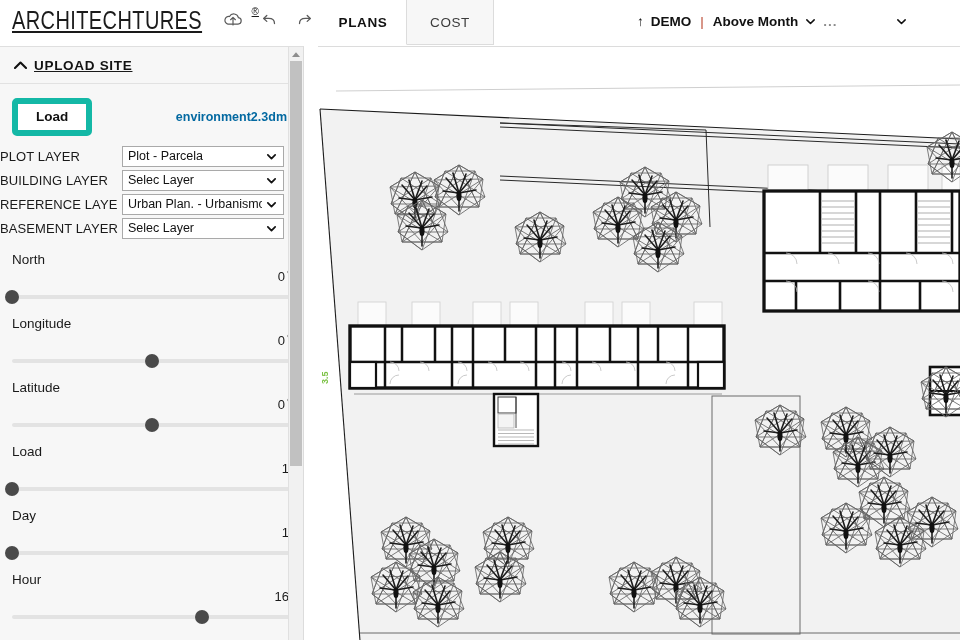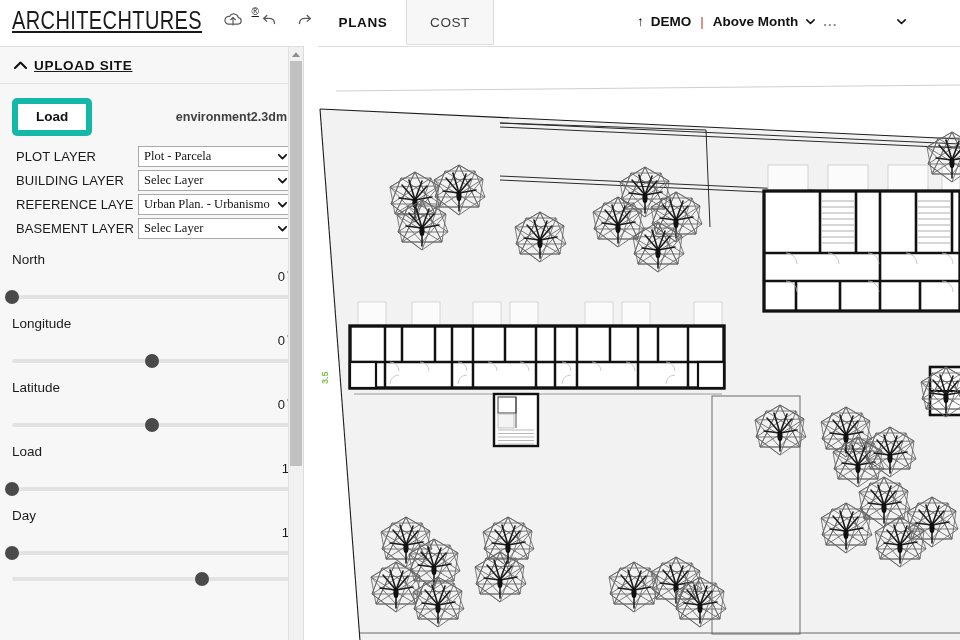--- a/index.html
+++ b/index.html
@@ -61,36 +61,35 @@
   }
   .panel-head .t{font-size:13.5px;font-weight:bold;letter-spacing:0.7px;color:#121212;}
   .panel-body{padding:12px 0 0 0;}
 
   .loadrow{display:flex;align-items:center;padding:0 12px 0 12px;height:42px;}
   .load-btn{
     border:6px solid #14b8a6;border-radius:5px;background:#ffffff;
     font-family:"Liberation Sans",sans-serif;font-size:13.5px;font-weight:bold;color:#111;
     padding:6px 18px;cursor:pointer;line-height:1;
   }
-  .fname{margin-left:auto;font-size:12.5px;font-weight:bold;color:#404040;padding-right:4px;}
+  .fname{margin-left:auto;font-size:12.5px;font-weight:bold;color:#0369a1;padding-right:4px;}
 
   .fields{margin-top:6px;}
-  .frow{display:flex;align-items:center;height:24px;margin-bottom:0px;padding:0 8px 0 16px;}
+  .frow{display:flex;align-items:center;height:24px;margin-bottom:0px;padding:0 8px 0 0;}
   .flabel{
     font-size:13px;color:#1a1a1a;letter-spacing:0.1px;white-space:nowrap;overflow:hidden;
     width:122px;flex:0 0 122px;
   }
   .fsel{
     position:relative;width:160px;height:19px;background:#fff;border:1px solid #a9a9a9;
     display:flex;align-items:center;cursor:pointer;
   }
   .fsel span{
     font-size:12.5px;color:#111;padding-left:5px;white-space:nowrap;overflow:hidden;
     width:134px;
-    font-family:Liberation Serif, serif;
   }
   .fsel .chev{position:absolute;right:6px;top:4px;}
 
   .sliders{padding:12px 12px 0 12px;}
   .sl{margin-bottom:12px;}
   .sl-top{position:relative;height:38px;text-decoration:underline;}
   .sl-name{position:absolute;left:0;top:0;font-size:13.5px;color:#1a1a1a;}
   .sl-val{
     position:absolute;right:0;top:17px;font-size:13px;color:#1a1a1a;white-space:nowrap;
   }
@@ -288,20 +287,24 @@
             <span class="sl-name">Day</span>
             <span class="sl-val"><span>1</span><span class="deg"></span></span>
           </div>
           <div class="track">
             <div class="bar"></div>
             <div class="thumb" style="left:0%"></div>
           </div>
         </div>
 
         <div class="sl">
+          <div class="sl-top">
+            <span class="sl-name">Hour</span>
+            <span class="sl-val"><span>16</span><span class="deg"></span></span>
+          </div>
           <div class="track">
             <div class="bar"></div>
             <div class="thumb" style="left:68%"></div>
           </div>
         </div>
 
       </div>
     </div>
 
     <div class="sb-track">

